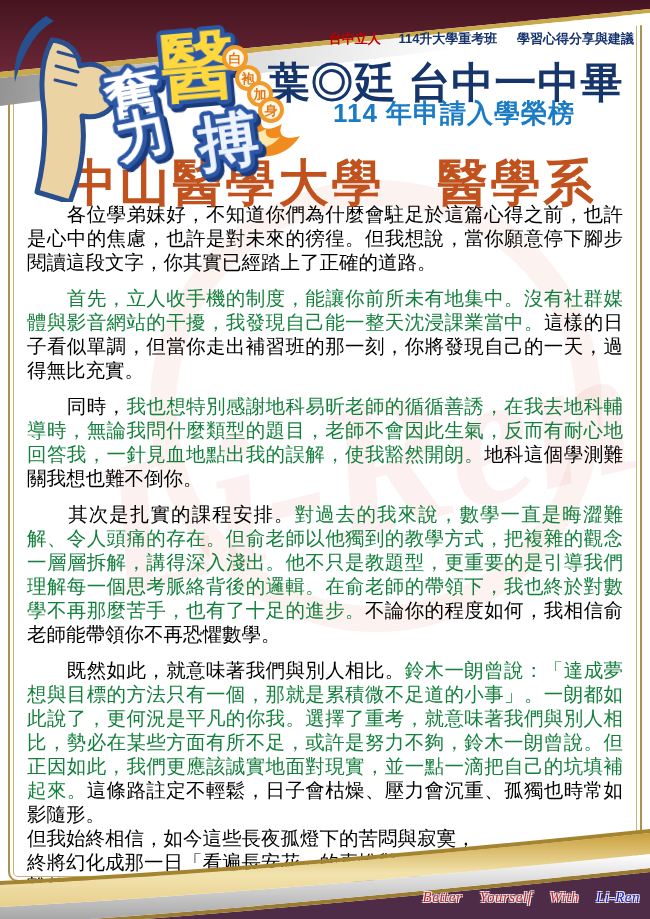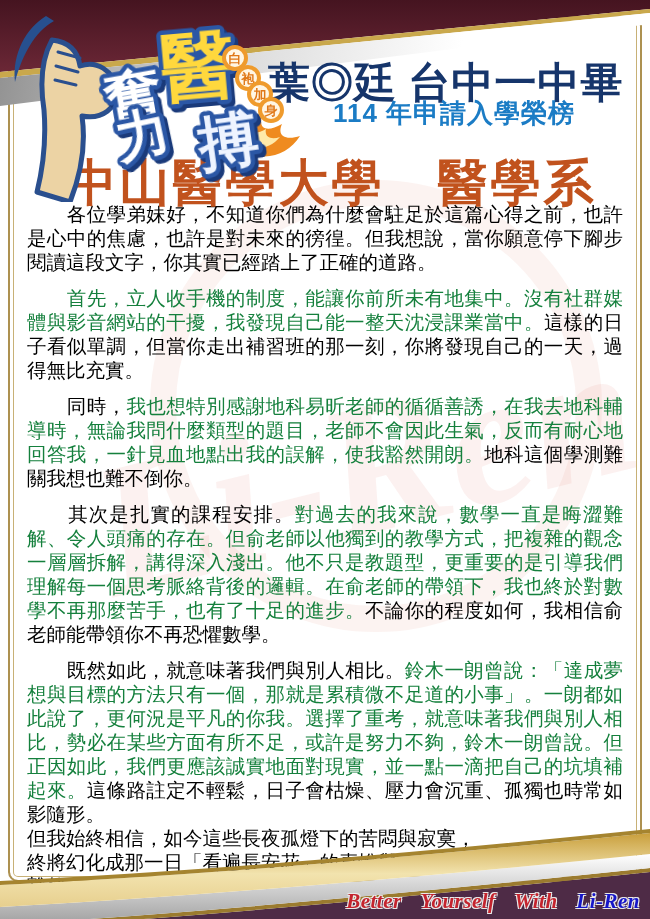--- a/index.html
+++ b/index.html
@@ -64,22 +64,22 @@
   .essay { position:absolute; left:27px; top:202px; width:596px; z-index:2;
     font-size:19.5px; line-height:24px; text-align:justify; }
   .para { margin:0 0 12px 0; white-space:pre-wrap; }
   .seg-black { color:#000000; }
   .seg-red { color:#15803d; }
 
   
   .bottom-deco { position:absolute; left:0; top:809px; width:650px; height:110px; z-index:3; pointer-events:none; }
 
   .slogan { position:absolute; right:10px; top:889px; z-index:4;
-    font-family:"Liberation Serif", serif; font-style:italic; font-weight:bold;
-    font-size:21px; letter-spacing:0.5px; white-space:nowrap; }
+    font-family:"Liberation Serif", serif; font-style:italic; font-weight:normal;
+    font-size:15px; letter-spacing:0.5px; white-space:nowrap; }
   .slogan span { margin-left:13px;
     text-shadow:-1px -1px 0 #e9e9e9, 1px -1px 0 #e9e9e9, -1px 1px 0 #e9e9e9, 1px 1px 0 #e9e9e9; }
   .w-red { color:#c4242e; }
   .w-blue { color:#1616c8; }
 </style>
 </head>
 <body>
 
 <div class="page">
 
@@ -129,20 +129,25 @@
     <g>
       <circle cx="254" cy="82" r="11" fill="#fff6e4" stroke="#ef9b2d" stroke-width="4"></circle>
       <text class="coin-char" x="254" y="87" text-anchor="middle">加</text>
     </g>
     <g>
       <circle cx="265" cy="98" r="11" fill="#fff6e4" stroke="#ef9b2d" stroke-width="4"></circle>
       <text class="coin-char" x="265" y="103" text-anchor="middle">身</text>
     </g>
   </svg>
 
+  <div class="tagline">
+    <span class="org">台中立人</span>
+    <span class="program">114升大學重考班</span>
+    <span class="series">學習心得分享與建議</span>
+  </div>
 
   <div class="student-name">葉◎廷  台中一中畢</div>
 
   <div class="honor-subtitle">114 年申請入學榮榜</div>
 
   <div class="result-title">中山醫學大學　醫學系</div>
 
   <div class="essay" id="essay">
       <div class="para"><span class="seg-black">　　各位學弟妹好，不知道你們為什麼會駐足於這篇心得之前，也許是心中的焦慮，也許是對未來的徬徨。但我想說，當你願意停下腳步閱讀這段文字，你其實已經踏上了正確的道路。</span></div>
       <div class="para"><span class="seg-red">　　首先，立人收手機的制度，能讓你前所未有地集中。沒有社群媒體與影音網站的干擾，我發現自己能一整天沈浸課業當中。</span><span class="seg-black">這樣的日子看似單調，但當你走出補習班的那一刻，你將發現自己的一天，過得無比充實。</span></div>

